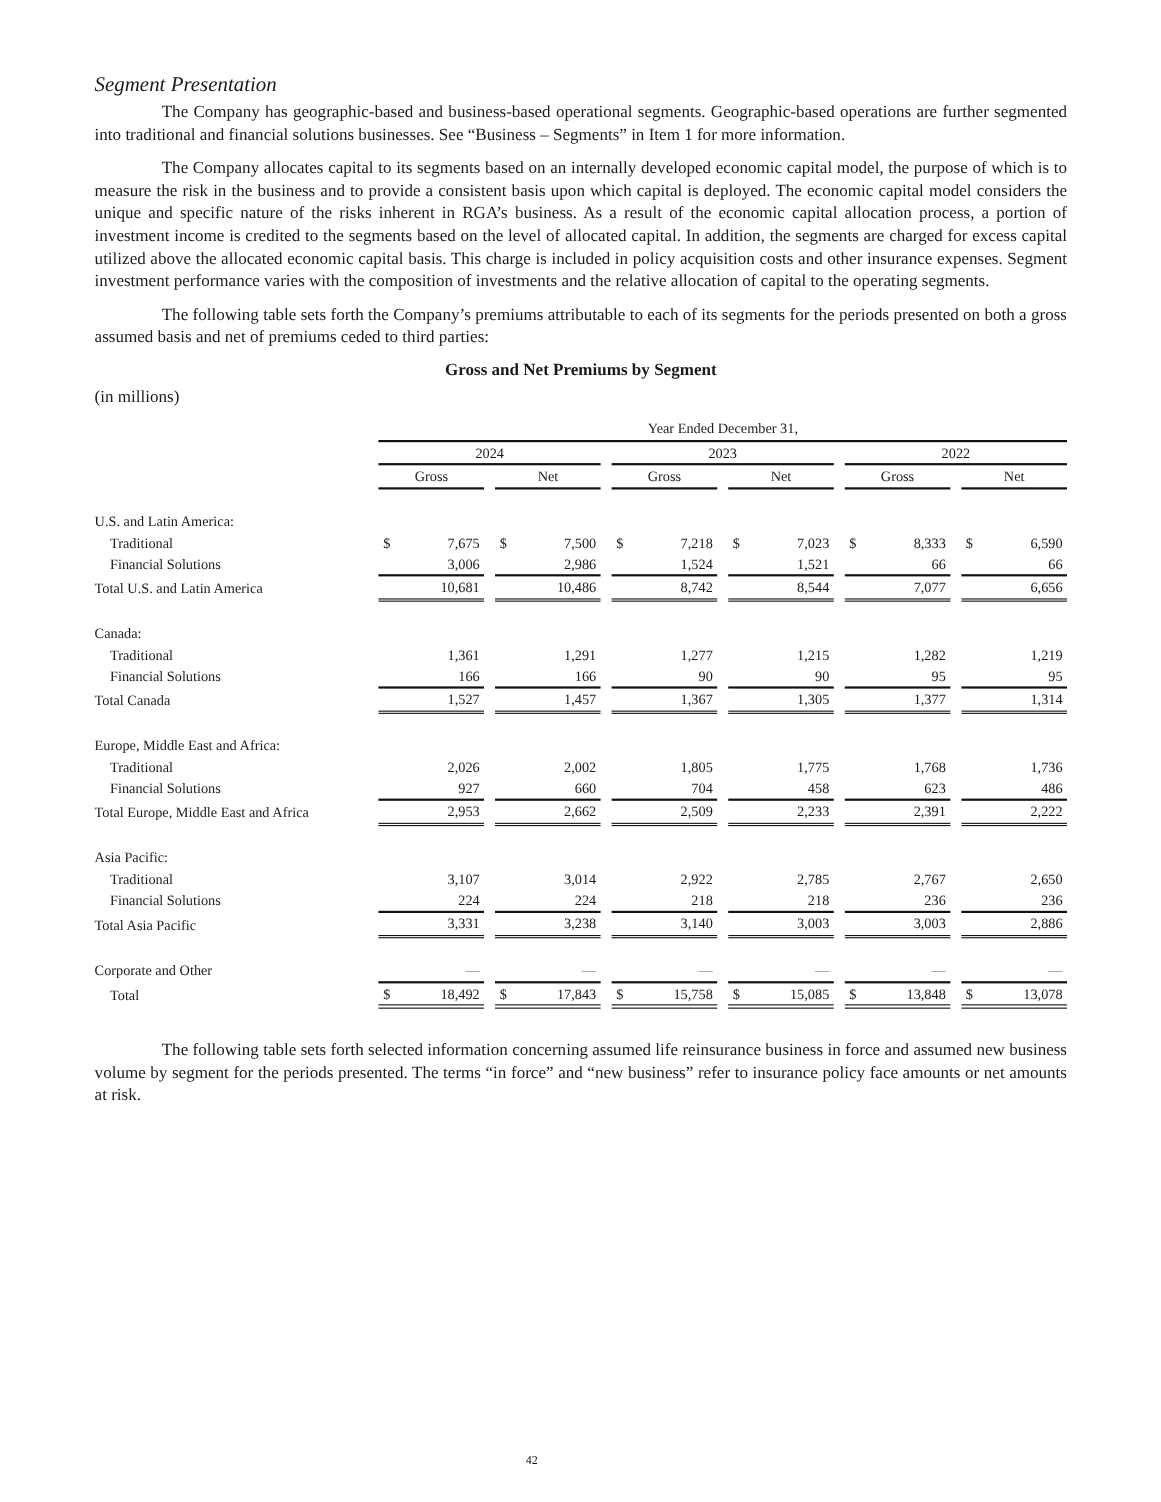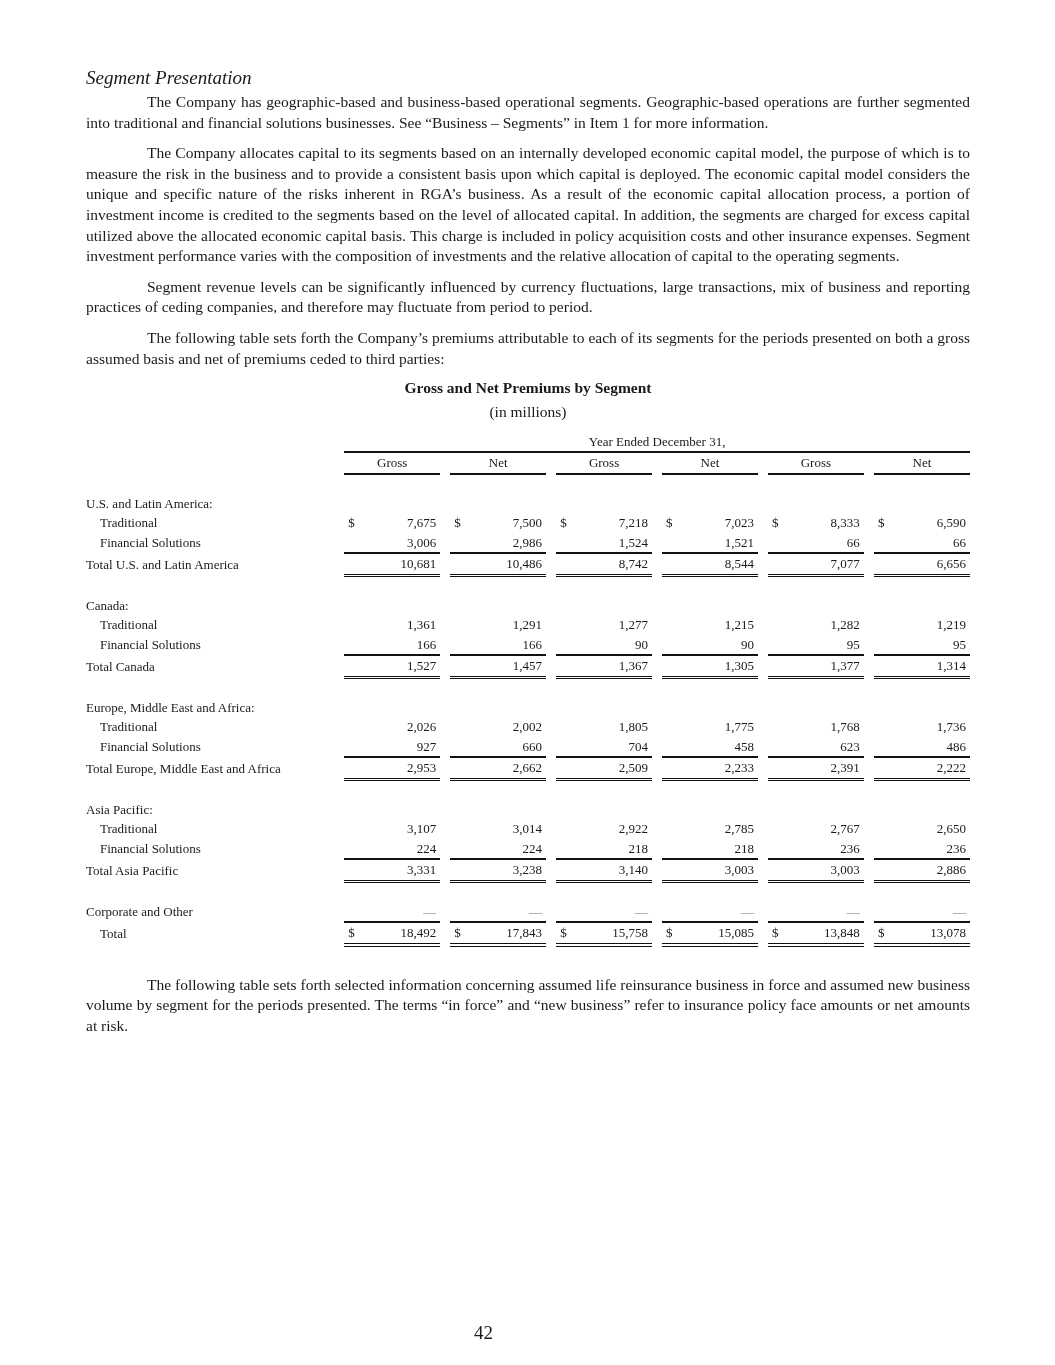--- a/index.html
+++ b/index.html
@@ -8,21 +8,21 @@
     font-family: "Liberation Serif", "DejaVu Serif", serif;
     color: #1a1a1a;
   }
   .page { position: absolute; left: 86px; top: 68px; width: 884px; }
   .section-title { font-style: italic; font-size: 19px; line-height: 20px; margin: 0 0 4px 0; }
   p.para {
     font-size: 15.5px; line-height: 20.6px; margin: 0 0 10px 0;
     text-align: justify; text-indent: 61px;
   }
   .tbl-title { text-align: center; font-weight: bold; font-size: 15.5px; margin: 3px 0 6px 0; }
-  .tbl-sub { text-align: center; font-size: 15.5px; margin: 0 0 10px 0; }
+  .tbl-sub { text-align: left; font-size: 15.5px; margin: 0 0 10px 0; }
 
   table.fin {
     border-collapse: separate; border-spacing: 0;
     font-size: 13px; width: 884px; table-layout: fixed;
   }
   table.fin td { padding: 0; height: 19.4px; line-height: 19.4px; white-space: nowrap; }
   col.c-label { width: 256px; }
   col.c-gap { width: 10px; }
   col.c-val { width: 95px; }
 
@@ -33,30 +33,29 @@
   .v { position: relative; text-align: right; padding-right: 4px !important; }
   .v .dol { position: absolute; left: 4px; top: 0; }
   .sub-top { border-top: 2px solid #111; }
   .dbl-bottom { border-bottom: 3px double #111; }
   .tot-top { border-top: 2px solid #111; }
   .tot-bottom { border-bottom: 4px double #111; }
   .indent { padding-left: 14px !important; }
   .dash { color: #888; }
   .spacer td { height: 19.4px; }
 
-  .page-number { position: absolute; top: 1322px; left: 0; width: 967px; text-align: center; font-size: 19px; }
+  .page-number { position: absolute; top: 1322px; left: 0; width: 967px; text-align: center; font-size: 11px; }
 </style>
 </head>
 <body>
 
 <div class="page">
   <div class="section-title">Segment Presentation</div>
   <p class="para">The Company has geographic-based and business-based operational segments. Geographic-based operations are further segmented into traditional and financial solutions businesses. See “Business – Segments” in Item 1 for more information.</p>
   <p class="para">The Company allocates capital to its segments based on an internally developed economic capital model, the purpose of which is to measure the risk in the business and to provide a consistent basis upon which capital is deployed.  The economic capital model considers the unique and specific nature of the risks inherent in RGA’s business. As a result of the economic capital allocation process, a portion of investment income is credited to the segments based on the level of allocated capital. In addition, the segments are charged for excess capital utilized above the allocated economic capital basis. This charge is included in policy acquisition costs and other insurance expenses. Segment investment performance varies with the composition of investments and the relative allocation of capital to the operating segments.</p>
-  <p class="para">Segment revenue levels can be significantly influenced by currency fluctuations, large transactions, mix of business and reporting practices of ceding companies, and therefore may fluctuate from period to period.</p>
   <p class="para">The following table sets forth the Company’s premiums attributable to each of its segments for the periods presented on both a gross assumed basis and net of premiums ceded to third parties:</p>
 
   <div class="tbl-title">Gross and Net Premiums by Segment</div>
   <div class="tbl-sub">(in millions)</div>
 
   <table class="fin">
     <colgroup>
       <col class="c-label">
       <col class="c-val">
         <col class="c-gap">
@@ -70,20 +69,28 @@
         <col class="c-gap">
         <col class="c-val">
     </colgroup>
     <tbody id="tbl-body">
         <tr>
           <td></td>
           <td class="hdr-year-ended" colspan="11">Year Ended December 31,</td>
         </tr>
         <tr>
           <td></td>
+          <td class="hdr-year" colspan="3">2024</td>
+          <td></td>
+          <td class="hdr-year" colspan="3">2023</td>
+          <td></td>
+          <td class="hdr-year" colspan="3">2022</td>
+        </tr>
+        <tr>
+          <td></td>
           <td class="hdr-gn">Gross</td>
           <td></td>
           <td class="hdr-gn">Net</td>
           <td></td>
           <td class="hdr-gn">Gross</td>
           <td></td>
           <td class="hdr-gn">Net</td>
           <td></td>
           <td class="hdr-gn">Gross</td>
           <td></td>

